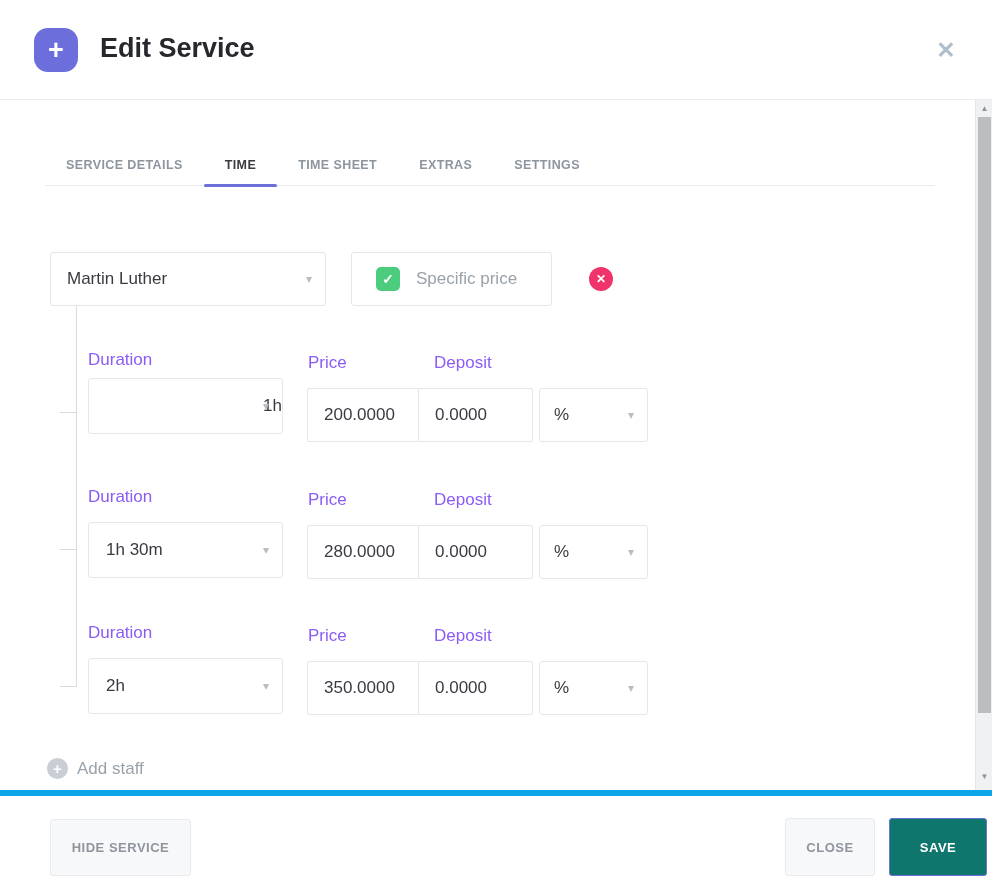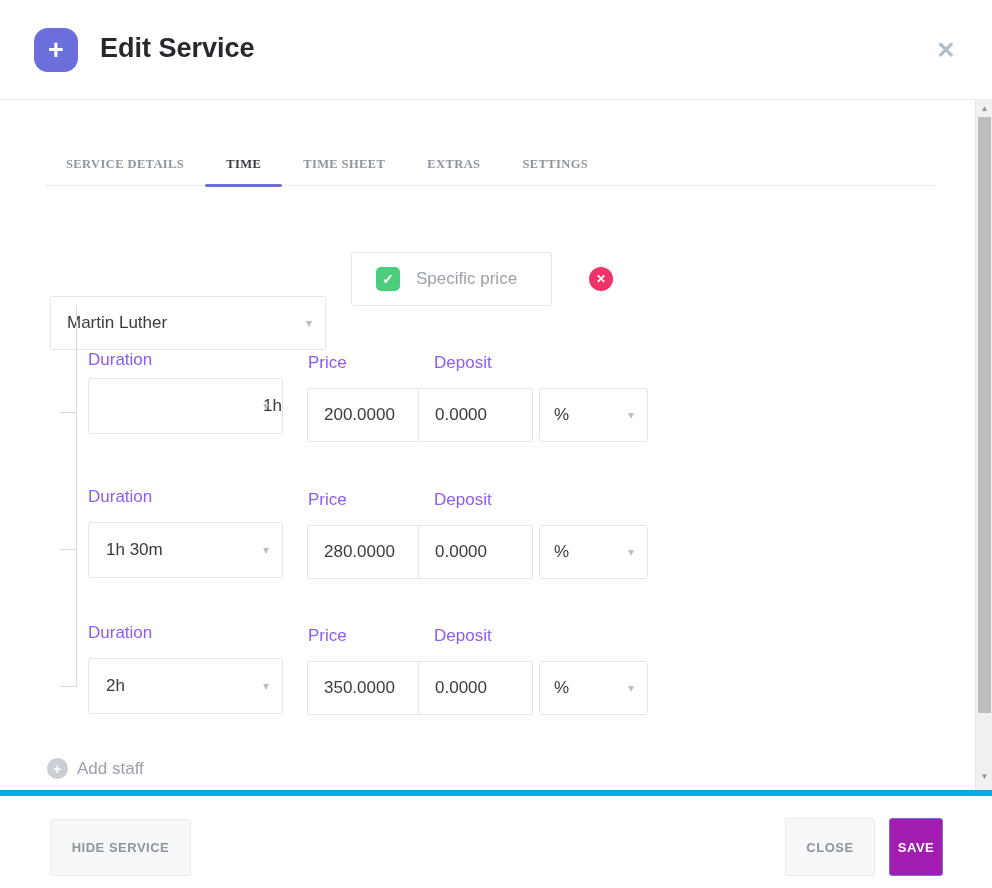--- a/index.html
+++ b/index.html
@@ -7,29 +7,29 @@
   body { font-family:"Liberation Sans", sans-serif; }
   .app { position:relative; width:992px; height:888px; background:#fff; overflow:hidden; }
 
   
   .modal-header { position:absolute; top:0; left:0; width:992px; height:100px; background:#fff; border-bottom:1px solid #ededf0; }
   .plus-badge { position:absolute; left:34px; top:28px; width:44px; height:44px; border-radius:14px; background:#6c6edb; color:#fff; font-size:27px; font-weight:700; display:flex; align-items:center; justify-content:center; line-height:1; }
   .modal-title { position:absolute; left:100px; top:33px; font-size:27px; font-weight:700; color:#27282e; }
   .close-x { position:absolute; right:32px; top:36px; width:28px; height:28px; color:#aebecb; font-size:23px; font-weight:700; display:flex; align-items:center; justify-content:center; cursor:pointer; }
 
   
-  .tabs-row { position:absolute; left:45px; top:144px; width:890px; height:42px; display:flex; border-bottom:1px solid #e9ebee;font-family:Liberation Serif, serif; }
+  .tabs-row { position:absolute; left:45px; top:144px; width:890px; height:42px; display:flex; border-bottom:1px solid #e9ebee; }
   .tab { padding:0 21px; display:flex; align-items:center; font-size:12.5px; font-weight:700; letter-spacing:.4px; color:#8d959e; cursor:pointer; position:relative; }
   .tab.active { color:#3a3b42; }
   .tab.active::after { content:""; position:absolute; left:0; right:0; bottom:-2px; height:3px; background:#6d70d8; border-radius:2px; }
 
   
   .select-box { position:absolute; background:#fff; border:1px solid #e4e7ea; border-radius:3px; display:flex; align-items:center; color:#3a3b42; font-size:17px; cursor:pointer; }
   .select-box .caret { position:absolute; right:13px; color:#b9bec4; font-size:12px; }
-  .staff-select { left:50px; top:252px; width:276px; height:54px; padding-left:16px;margin-top:44px; }
+  .staff-select { left:50px; top:252px; width:276px; height:54px; padding-left:16px; }
 
   .specific-price { position:absolute; left:351px; top:252px; width:201px; height:54px; border:1px solid #e4e7ea; border-radius:3px; display:flex; align-items:center; padding-left:24px; gap:16px; }
   .checkbox { width:24px; height:24px; border-radius:5px; background:#4bcd7d; color:#fff; font-size:14px; font-weight:700; display:flex; align-items:center; justify-content:center; cursor:pointer; }
   .specific-price-label { color:#99a1aa; font-size:17px; }
 
   .remove-btn { position:absolute; left:589px; top:267px; width:24px; height:24px; border-radius:50%; background:#ef346c; color:#fff; font-size:12px; font-weight:700; display:flex; align-items:center; justify-content:center; cursor:pointer; }
 
   
   .connector-v { position:absolute; left:76px; top:306px; width:1px; height:380px; background:#d8dbde; }
   .connector-tick { position:absolute; left:60px; width:17px; height:1px; background:#d8dbde; }
@@ -44,21 +44,21 @@
   .add-staff { position:absolute; left:47px; top:758px; display:flex; align-items:center; gap:9px; cursor:pointer; }
   .add-staff-icon { width:21px; height:21px; border-radius:50%; background:#c9ced4; color:#fff; font-size:15px; font-weight:700; display:flex; align-items:center; justify-content:center; line-height:1; }
   .add-staff-label { color:#99a1aa; font-size:17px; }
 
   
   .modal-footer { position:absolute; left:0; top:790px; width:992px; height:98px; background:#fff; border-top:6px solid #0ea5e9; }
   .btn { position:absolute; display:flex; align-items:center; justify-content:center; font-size:13px; font-weight:700; letter-spacing:.5px; border-radius:3px; cursor:pointer; font-family:"Liberation Sans", sans-serif; }
   .btn-ghost { background:#f7f8fa; border:1px solid #e9ebee; color:#8e959d; }
   .btn-hide { left:50px; top:23px; width:141px; height:57px; }
   .btn-close { left:785px; top:22px; width:90px; height:58px; }
-  .btn-save { left:889px; top:22px; width:54px; height:58px; background:#a21caf; border:1px solid #6c6edb; color:#fff; }
+  .btn-save { left:889px; top:22px; width:98px; height:58px; background:#0f766e; border:1px solid #6c6edb; color:#fff; }
 
   
   .scrollbar { position:absolute; left:975px; top:100px; width:17px; height:690px; background:#f0f1f2; border-left:1px solid #e4e5e7; }
   .sb-arrow { position:absolute; left:0; width:17px; height:17px; display:flex; align-items:center; justify-content:center; font-size:8px; color:#8f9193; cursor:pointer; }
   .sb-arrow.up { top:0; }
   .sb-arrow.down { top:668px; }
   .sb-thumb { position:absolute; left:2px; top:17px; width:13px; height:596px; background:#bcbdbf; cursor:pointer; }
 </style>
 </head>
 <body>

